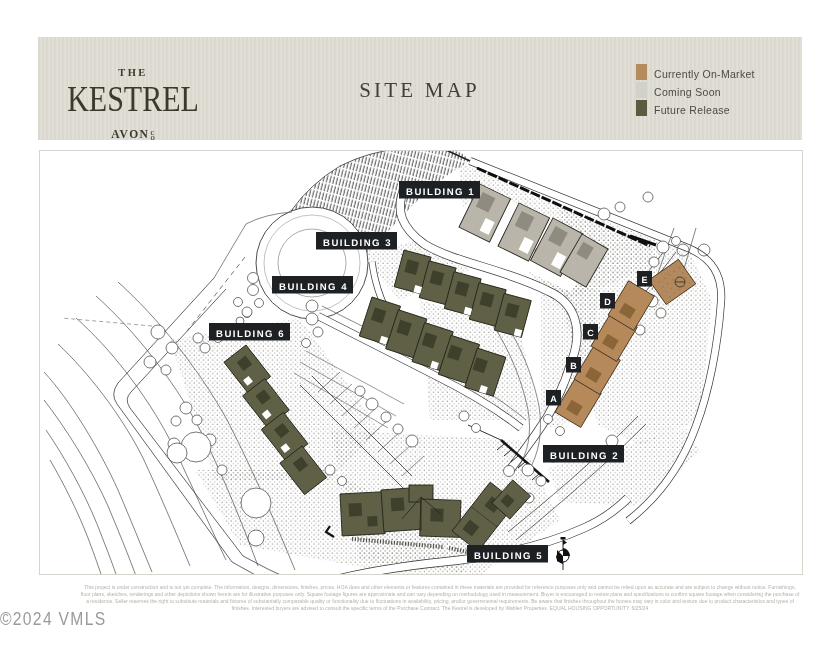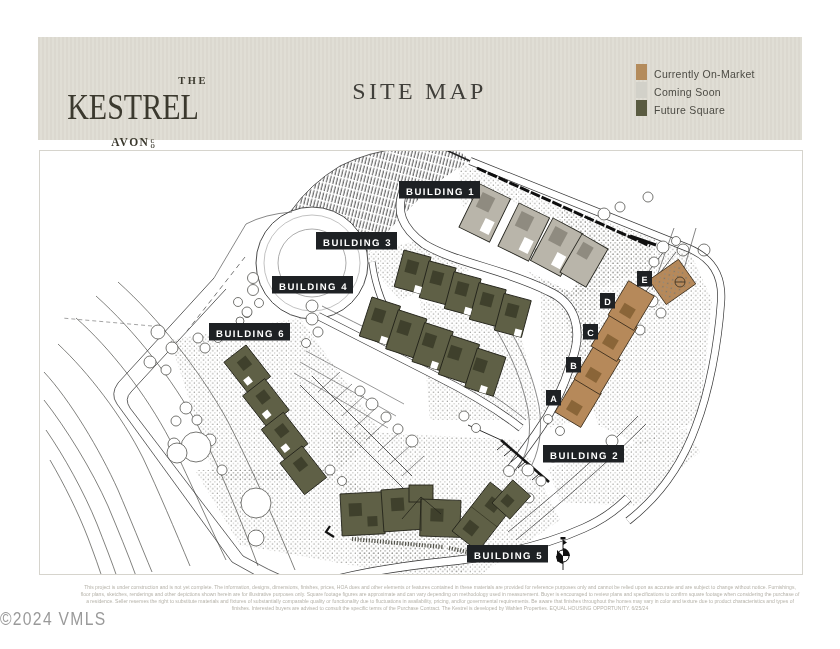--- a/index.html
+++ b/index.html
@@ -2,27 +2,27 @@
 <html><head>
 <meta charset="utf-8">
 <style>
   html,body{margin:0;padding:0;background:#ffffff;}
   #page{position:relative;width:840px;height:649px;background:#ffffff;overflow:hidden;
         font-family:"Liberation Sans", sans-serif;}
   #band{position:absolute;left:38px;top:37px;width:764px;height:103px;
         background:repeating-linear-gradient(90deg,#dbd8cf 0px,#dbd8cf 2px,#e0ded5 2px,#e0ded5 4px);}
   .logo{position:absolute;left:58px;top:56px;width:150px;text-align:center;color:#3b392e;
         font-family:"Liberation Serif", serif;}
-  .logo .the{font-size:10.5px;letter-spacing:2.5px;font-weight:bold;margin-top:19px;text-align:right;}
+  .logo .the{font-size:10.5px;letter-spacing:2.5px;font-weight:bold;margin-top:11px;}
   .logo .kestrel{font-size:30px;letter-spacing:0px;margin-top:1px;transform:scaleY(1.18);transform-origin:top center;}
   .logo .avon{font-size:11.5px;letter-spacing:1.5px;font-weight:bold;margin-top:15px;}
   .logo .co{display:inline-flex;flex-direction:column;font-size:5.5px;line-height:5px;letter-spacing:0;
         vertical-align:3px;margin-left:1px;}
   #sitemap{position:absolute;left:320px;top:78px;width:199px;text-align:center;
-        font-family:"Liberation Serif", serif;font-size:24px;letter-spacing:3.2px;color:#403f3a;}
+        font-family:"Liberation Serif", serif;font-size:21px;letter-spacing:3.2px;color:#403f3a;}
   .leg{position:absolute;left:636px;width:200px;height:16px;}
   .leg .sw{position:absolute;left:0;top:0;width:11px;height:16px;}
   .leg .tx{position:absolute;left:18px;top:3.5px;font-size:10.5px;color:#4c4b44;letter-spacing:0.3px;}
   #mapbox{position:absolute;left:39px;top:150px;width:764px;height:425px;background:#fff;
         border:1px solid #d6d4cd;box-sizing:border-box;}
   #disc{position:absolute;left:0px;top:584px;width:880px;text-align:center;
         font-size:5.05px;line-height:7.0px;color:#b5b2a9;white-space:nowrap;}
   #wm{position:absolute;left:0px;top:609px;font-family:"Liberation Sans", sans-serif;
         font-size:18px;color:#9a9a9a;letter-spacing:1.5px;transform:scaleX(0.87);transform-origin:left top;}
 </style>
@@ -42,21 +42,21 @@
   <div class="leg" style="top:82px">
       <div class="sw" style="background:#d2d1c9"></div>
       <div class="tx">Coming Soon</div>
     </div>
   <div class="leg" style="top:64px">
       <div class="sw" style="background:#b48c5c"></div>
       <div class="tx">Currently On-Market</div>
     </div>
   <div class="leg" style="top:100px">
       <div class="sw" style="background:#5a5b41"></div>
-      <div class="tx">Future Square</div>
+      <div class="tx">Future Release</div>
     </div>
 
   <div id="mapbox"></div>
   <svg id="map" width="840" height="649" viewBox="0 0 840 649" style="position:absolute;left:0;top:0">
     <defs>
       <pattern id="hatch" width="3.3" height="9" patternUnits="userSpaceOnUse" patternTransform="rotate(14)">
         <rect width="3.3" height="9" fill="#ffffff"></rect>
         <line x1="1" y1="0.5" x2="1" y2="8" stroke="#3c3c3c" stroke-width="0.9"></line>
       </pattern>
       <pattern id="dots" width="4.6" height="4.6" patternUnits="userSpaceOnUse">

